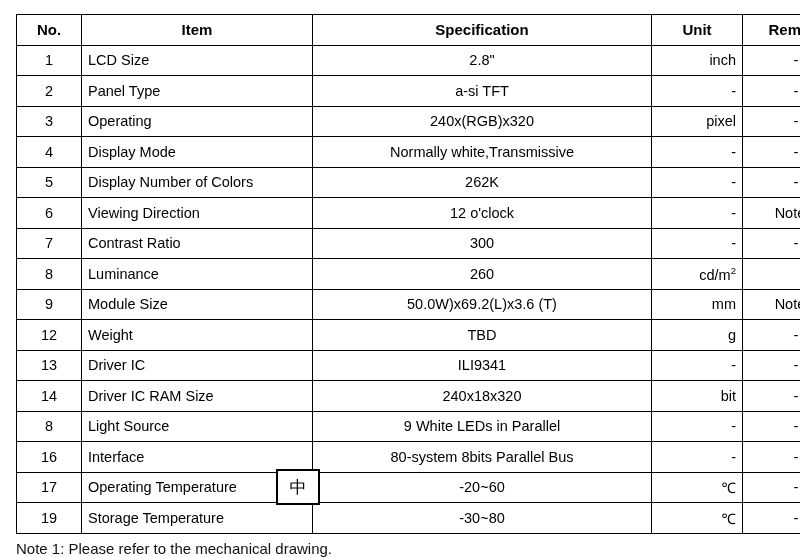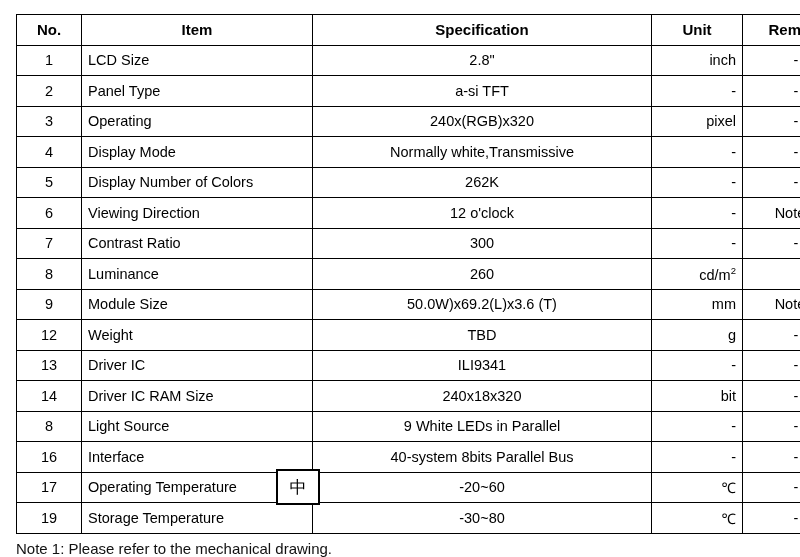--- a/index.html
+++ b/index.html
@@ -178,21 +178,21 @@
         <tr>
           <td class="col-no">8</td>
           <td class="col-item">Light Source</td>
           <td class="col-spec">9 White LEDs in Parallel</td>
           <td class="col-unit">-</td>
           <td class="col-remark">-</td>
         </tr>
         <tr>
           <td class="col-no">16</td>
           <td class="col-item">Interface</td>
-          <td class="col-spec">40-system  8bits Parallel Bus</td>
+          <td class="col-spec">80-system  8bits Parallel Bus</td>
           <td class="col-unit">-</td>
           <td class="col-remark">-</td>
         </tr>
         <tr>
           <td class="col-no">17</td>
           <td class="col-item">Operating Temperature</td>
           <td class="col-spec">-20~60</td>
           <td class="col-unit">℃</td>
           <td class="col-remark">-</td>
         </tr>

